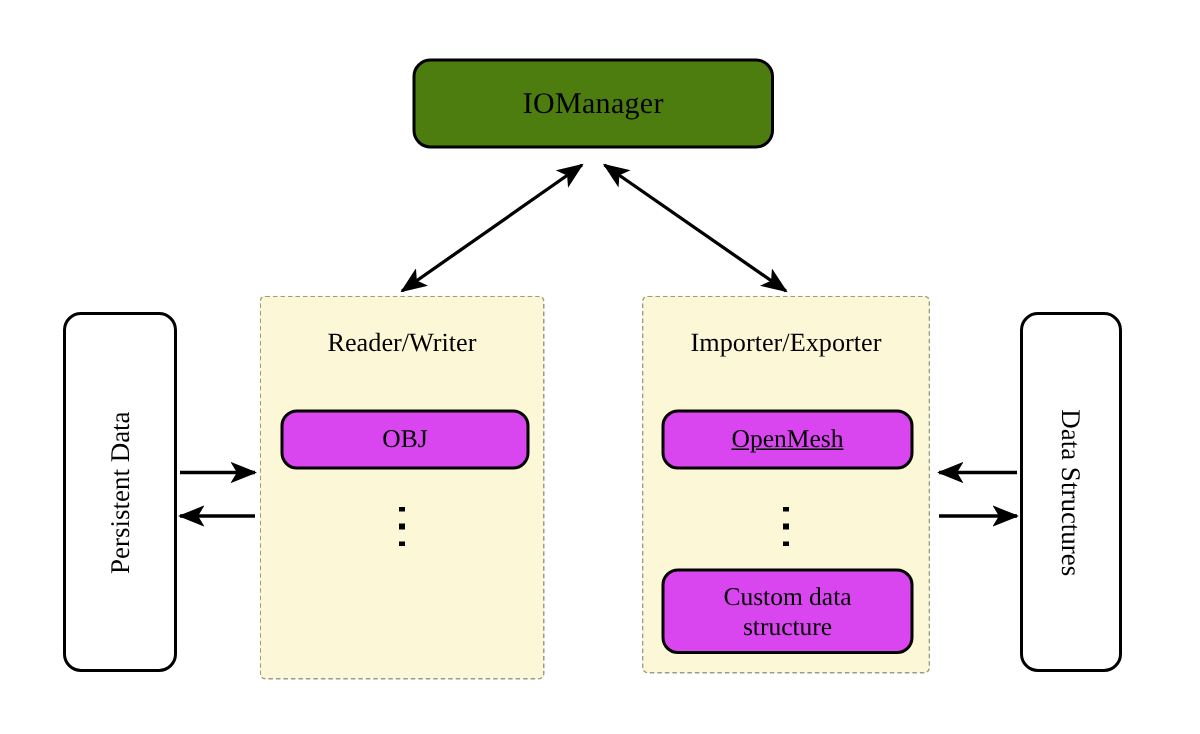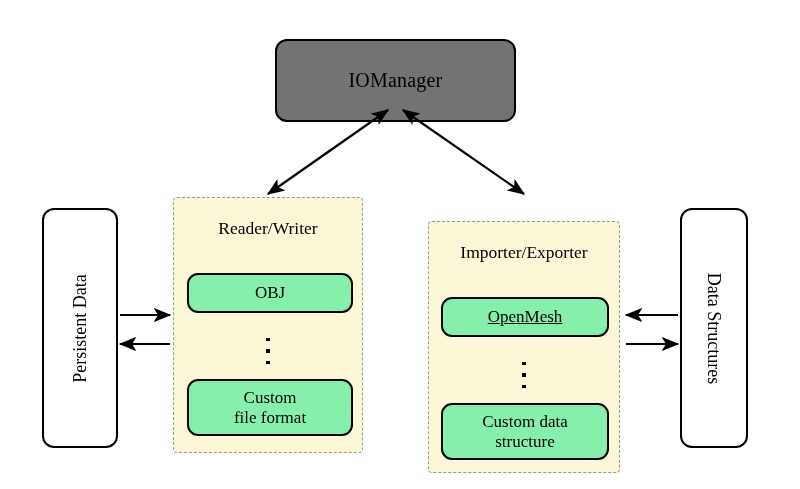--- a/index.html
+++ b/index.html
@@ -24,24 +24,24 @@
     align-items: center;
     justify-content: center;
     text-align: center;
   }
 
   
   #io-manager {
     left: 275px;
     top: 39px;
     width: 241px;
-    height: 83px;
+    height: 60px;
     border: 2.4px solid #000000;
     border-radius: 12px;
-    background: #737373;
+    background: #4d7c0f;
     font-size: 20px;
     letter-spacing: 0.2px;
   }
 
   
   .side-node {
     border: 2.6px solid #000000;
     border-radius: 12px;
     background: #ffffff;
     font-size: 18px;
@@ -81,39 +81,38 @@
     left: 173px;
     top: 197px;
     width: 190px;
     height: 256px;
   }
   #group-importerexporter {
     left: 428px;
     top: 197px;
     width: 192px;
     height: 252px;
-    margin-top: 24px;
   }
   .group-title {
     position: absolute;
     left: 0;
     right: 0;
     top: 22px;
     text-align: center;
     font-size: 17.5px;
     line-height: 1;
   }
 
   
   .item-box {
     position: absolute;
     box-sizing: border-box;
     border: 2.4px solid #000000;
     border-radius: 11px;
-    background: #86efac;
+    background: #d946ef;
     display: flex;
     align-items: center;
     justify-content: center;
     text-align: center;
     font-size: 17px;
     line-height: 1.15;
   }
   #item-obj {
     left: 13px;
     top: 75px;
@@ -191,26 +190,20 @@
     <div class="item-box" id="item-obj">
       <span>OBJ</span>
     </div>
 
     <div class="vdots">
       <span></span>
       <span></span>
       <span></span>
     </div>
 
-    <div class="item-box" id="item-custom-file">
-      <span>
-        <span>Custom</span><br>
-        <span>file format</span>
-      </span>
-    </div>
   </div>
 
   <div class="group" id="group-importerexporter">
     <div class="group-title">Importer/Exporter</div>
 
     <div class="item-box" id="item-openmesh">
       <span>OpenMesh</span>
     </div>
 
     <div class="vdots">

